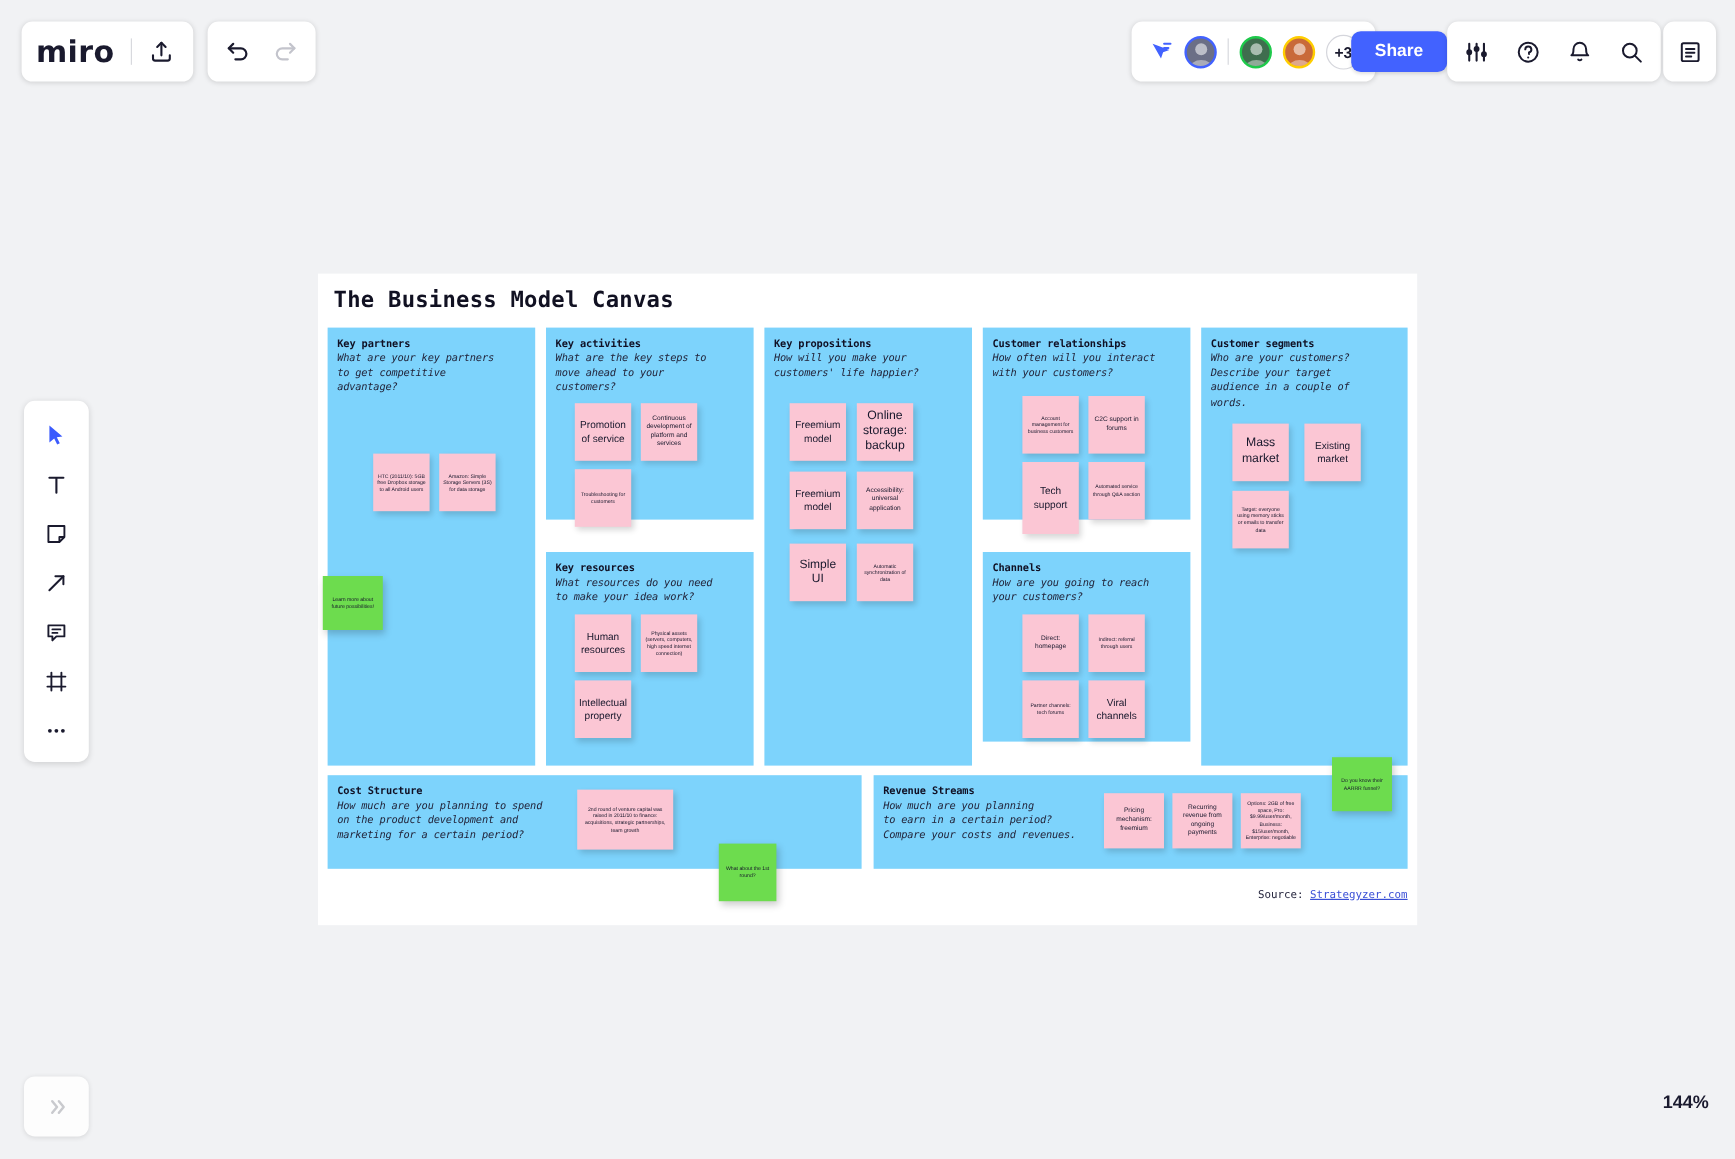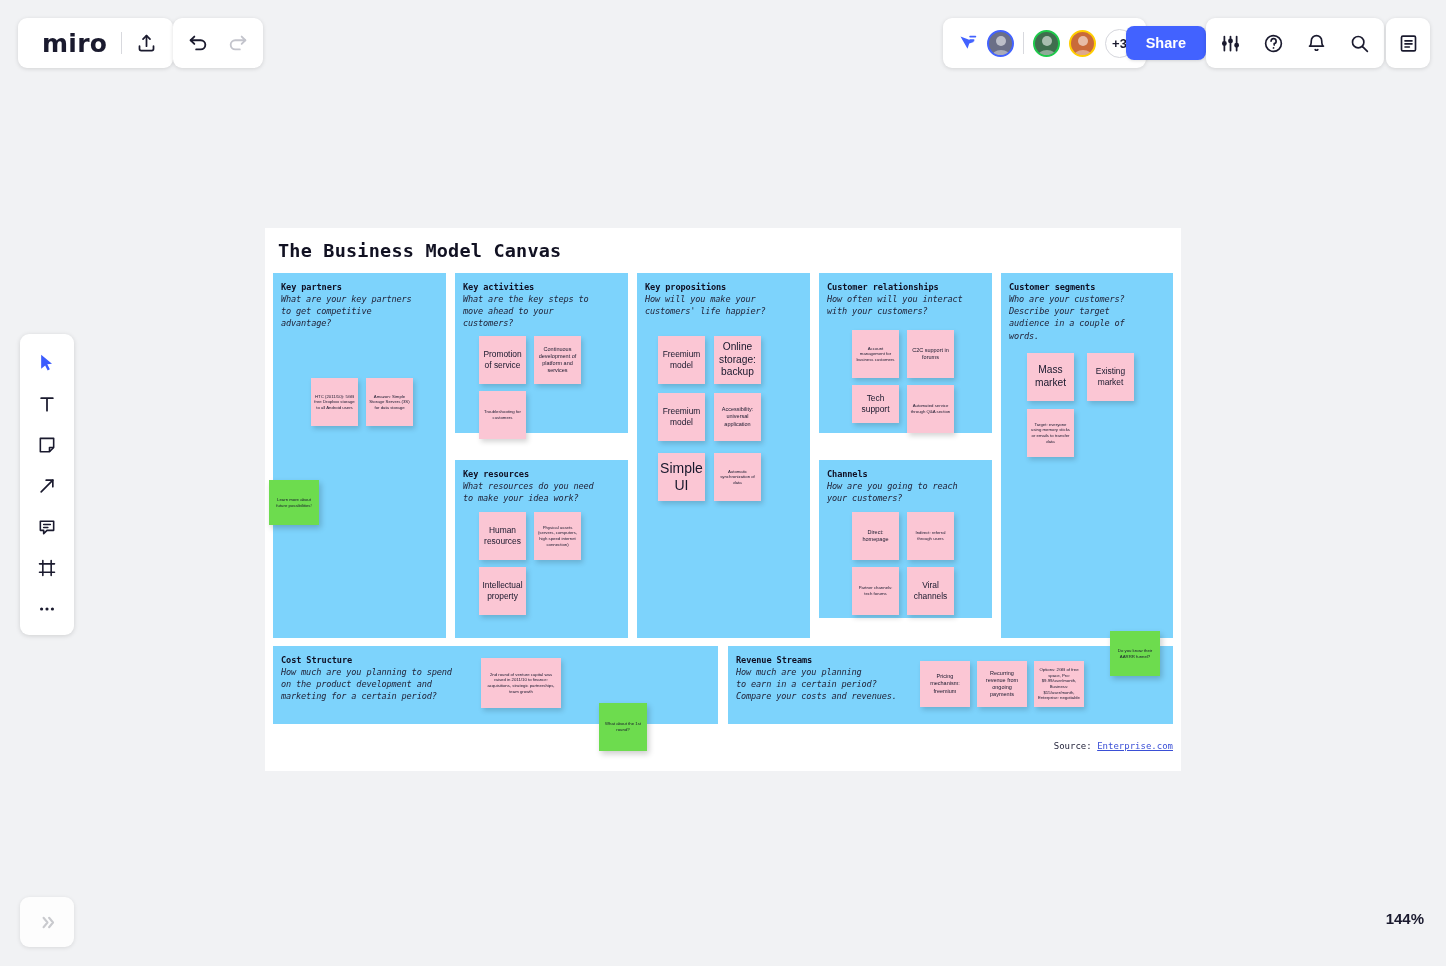--- a/index.html
+++ b/index.html
@@ -12,21 +12,21 @@
   #app { position: relative; width: 1446px; height: 966px; background: #f1f2f4; }
 
   
   .topbar { position: absolute; top: 0; left: 0; width: 1446px; height: 86px; }
   .tb-group {
     position: absolute; top: 18px; height: 50px;
     background: #ffffff; border-radius: 9px;
     box-shadow: 0 1px 4px rgba(0,0,0,.13);
     display: flex; align-items: center;
   }
-  #grp-logo { left: 18px; padding: 0 16px 0 24px; gap: 14px; }
+  #grp-logo { left: 18px; padding: 0 16px 0 12px; gap: 14px; }
   .miro-logo { font-size: 25px; font-weight: bold; letter-spacing: .3px; color: #1a1a2e; font-family:"DejaVu Sans", sans-serif; }
   .vdiv { width: 1px; height: 22px; background: #d8d9de; }
   #grp-history { left: 173px; padding: 0 14px; gap: 18px; }
   #grp-users { right: 300px; padding: 0 12px 0 14px; gap: 9px; }
   #grp-share { right: 240px; background: none; box-shadow: none; }
   #grp-tools { right: 62px; padding: 0 14px; gap: 22px; }
   #grp-panel { right: 16px; width: 44px; justify-content: center; }
 
   .ic { display: inline-flex; align-items: center; justify-content: center; cursor: pointer; }
   .ic svg { display: block; }
@@ -103,21 +103,21 @@
     display: flex; align-items: center; justify-content: center;
     text-align: center; color: #17172b;
     font-family: "Liberation Sans", sans-serif;
     padding: 3px;
   }
   .note.green { background: #6ddc4e; box-shadow: 2px 3px 6px rgba(0,0,0,.2); }
   .sz-lg  { font-size: 10.2px; line-height: 1.25; }
   .sz-md  { font-size: 8.4px;  line-height: 1.26; }
   .sz-sm  { font-size: 5.5px;  line-height: 1.3; }
   .sz-xs  { font-size: 4.3px;  line-height: 1.3; }
-  .sz-xl  { font-size: 14px; line-height: 1.2; }
+  .sz-xl  { font-size: 10px; line-height: 1.2; }
 
   #source-line {
     position: absolute; right: 8px; top: 513px;
     font-family: "DejaVu Sans Mono", monospace; font-size: 9px; color: #24243c;
   }
   #source-line a { color: #3a4fd6; text-decoration: underline; }
 </style>
 </head>
 <body>
 
@@ -306,21 +306,21 @@
       <div class="note sz-xl" style="left:21px; top:180px; width:47px; height:48px;">Simple UI</div>
       <div class="note sz-xs" style="left:77px; top:180px; width:47px; height:48px;">Automatic synchronization of data</div>
     </div>
 
     <div class="panel" style="left:554px; top:45px; width:173px; height:160px;">
       <div class="p-head">Customer relationships</div>
       <div class="p-sub">How often will you interact
 with your customers?</div>
       <div class="note sz-xs" style="left:33px; top:57px; width:47px; height:48px;">Account management for business customers</div>
       <div class="note sz-sm" style="left:88px; top:57px; width:47px; height:48px;">C2C support in forums</div>
-      <div class="note sz-md" style="left:33px; top:112px; width:47px; height:38px;">Tech support</div>
+      <div class="note sz-md" style="left:33px; top:112px; width:47px; height:60px;">Tech support</div>
       <div class="note sz-xs" style="left:88px; top:112px; width:47px; height:48px;">Automated service through Q&amp;A section</div>
     </div>
 
     <div class="panel" style="left:554px; top:232px; width:173px; height:158px;">
       <div class="p-head">Channels</div>
       <div class="p-sub">How are you going to reach
 your customers?</div>
       <div class="note sz-sm" style="left:33px; top:52px; width:47px; height:48px;">Direct: homepage</div>
       <div class="note sz-xs" style="left:88px; top:52px; width:47px; height:48px;">Indirect: referral through users</div>
       <div class="note sz-xs" style="left:33px; top:107px; width:47px; height:48px;">Partner channels: tech forums</div>
@@ -354,17 +354,17 @@
       <div class="note sz-sm" style="left:192px; top:15px; width:50px; height:46px;">Pricing mechanism: freemium</div>
       <div class="note sz-sm" style="left:249px; top:15px; width:50px; height:46px;">Recurring revenue from ongoing payments</div>
       <div class="note sz-xs" style="left:306px; top:15px; width:50px; height:46px;">Options: 2GB of free space, Pro: $9.99/user/month, Business: $15/user/month, Enterprise: negotiable</div>
     </div>
 
     <div class="note green sz-xs" style="position:absolute; left:4px; top:252px; width:50px; height:45px;">Learn more about future possibilities!</div>
     <div class="note green sz-xs" style="position:absolute; left:334px; top:475px; width:48px; height:48px;">What about the 1st round?</div>
     <div class="note green sz-xs" style="position:absolute; left:845px; top:403px; width:50px; height:45px;">Do you know their AARRR funnel?</div>
 
     <div id="source-line">
-      <span>Source: </span><a href="#">Enterprise.com</a>
+      <span>Source: </span><a href="#">Strategyzer.com</a>
     </div>
   </div>
 
 </div>
 
 </body></html>

